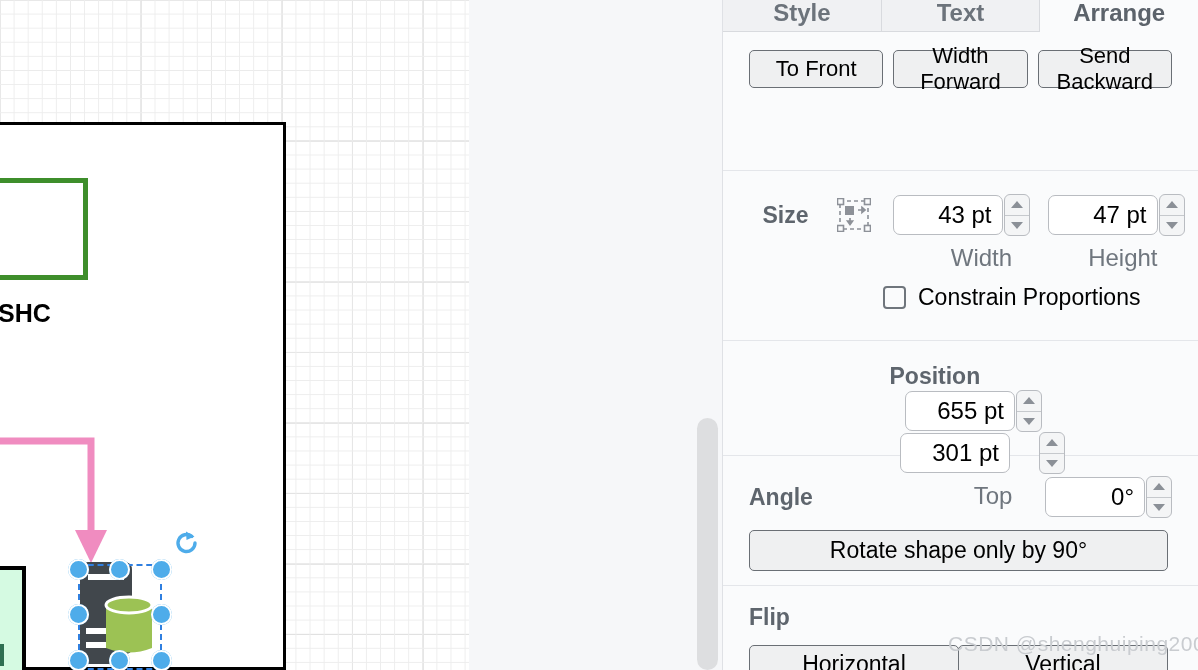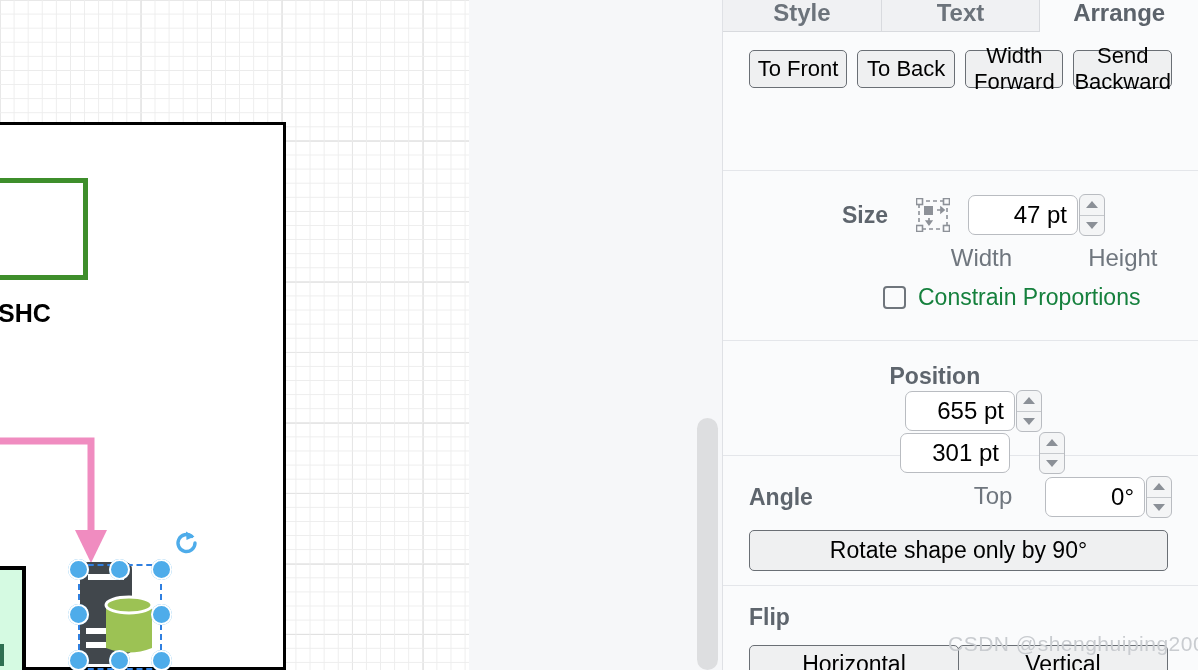--- a/index.html
+++ b/index.html
@@ -182,21 +182,21 @@
     box-sizing: border-box;
   }
 
   
   .sec-order {
     padding: 18px 26px 22px 26px;
     height: 139px;
   }
   .btn-grid {
     display: grid;
-    grid-template-columns: 1fr 1fr 1fr 1fr;
+    grid-template-columns: 1fr 1fr 1fr;
     gap: 8px 10px;
   }
   .pbtn {
     height: 38px;
     background: #eff0f1;
     border: 1px solid #6a6f75;
     border-radius: 5px;
     font-family: "Liberation Sans", sans-serif;
     font-size: 22px;
     color: #000000;
@@ -279,21 +279,21 @@
     font-size: 24px;
     color: #6f767e;
     user-select: none;
   }
   .sublabel { text-align: center; }
 
   .checkrow {
     display: flex;
     align-items: center;
     font-size: 23px;
-    color: #15803d;
+    color: #000000;
     user-select: none;
   }
   .cbox {
     width: 23px; height: 23px;
     border: 2px solid #6f757c;
     border-radius: 4px;
     background: #fafbfc;
     margin-right: 12px;
     cursor: pointer;
     box-sizing: border-box;
@@ -396,40 +396,51 @@
         <span>Text</span>
       </div>
       <div class="tab active">
         <span>Arrange</span>
       </div>
     </div>
 
     <div class="section sec-order" style="margin-top:32px;">
       <div class="btn-grid">
         <button class="pbtn wide">To Front</button>
-        <button class="pbtn wide">To Back</button>
         <button class="pbtn wide">Width Forward</button>
         <button class="pbtn wide">Send Backward</button>
       </div>
     </div>
 
     <div class="section sec-size">
       <div class="row" style="padding-top:23px;justify-content:center;">
         <span class="sec-label">Size</span>
         <svg class="autosize-icon" viewBox="0 0 34 34">
           <rect x="3" y="3" width="28" height="28" fill="none" stroke="#8d9198" stroke-width="1.6" stroke-dasharray="4 3"></rect>
           <rect x="0.5" y="0.5" width="6" height="6" fill="#fafbfc" stroke="#8d9198" stroke-width="1.6"></rect>
           <rect x="27.5" y="0.5" width="6" height="6" fill="#fafbfc" stroke="#8d9198" stroke-width="1.6"></rect>
           <rect x="0.5" y="27.5" width="6" height="6" fill="#fafbfc" stroke="#8d9198" stroke-width="1.6"></rect>
           <rect x="27.5" y="27.5" width="6" height="6" fill="#fafbfc" stroke="#8d9198" stroke-width="1.6"></rect>
           <rect x="8" y="8" width="9" height="9" fill="#8d9198"></rect>
           <path d="M21 12 l6 0 M25 9.5 l3 2.5 l-3 2.5 Z" stroke="#8d9198" stroke-width="1.7" fill="#8d9198"></path>
           <path d="M13 20 l0 6 M10.5 23 l2.5 3.5 l2.5 -3.5 Z" stroke="#8d9198" stroke-width="1.7" fill="#8d9198"></path>
         </svg>
 
+        <div class="field-group" style="margin-left:22px;">
+          <input class="num-input" type="text" value="43 pt" style="">
+          <div class="spin">
+            <div>
+                <span class="tri-up"></span>
+              </div>
+            <div class="sep"></div>
+            <div>
+                <span class="tri-down"></span>
+              </div>
+          </div>
+        </div>
 
         <div class="field-group" style="margin-left:18px;">
           <input class="num-input" type="text" value="47 pt" style="">
           <div class="spin">
             <div>
                 <span class="tri-up"></span>
               </div>
             <div class="sep"></div>
             <div>
                 <span class="tri-down"></span>

